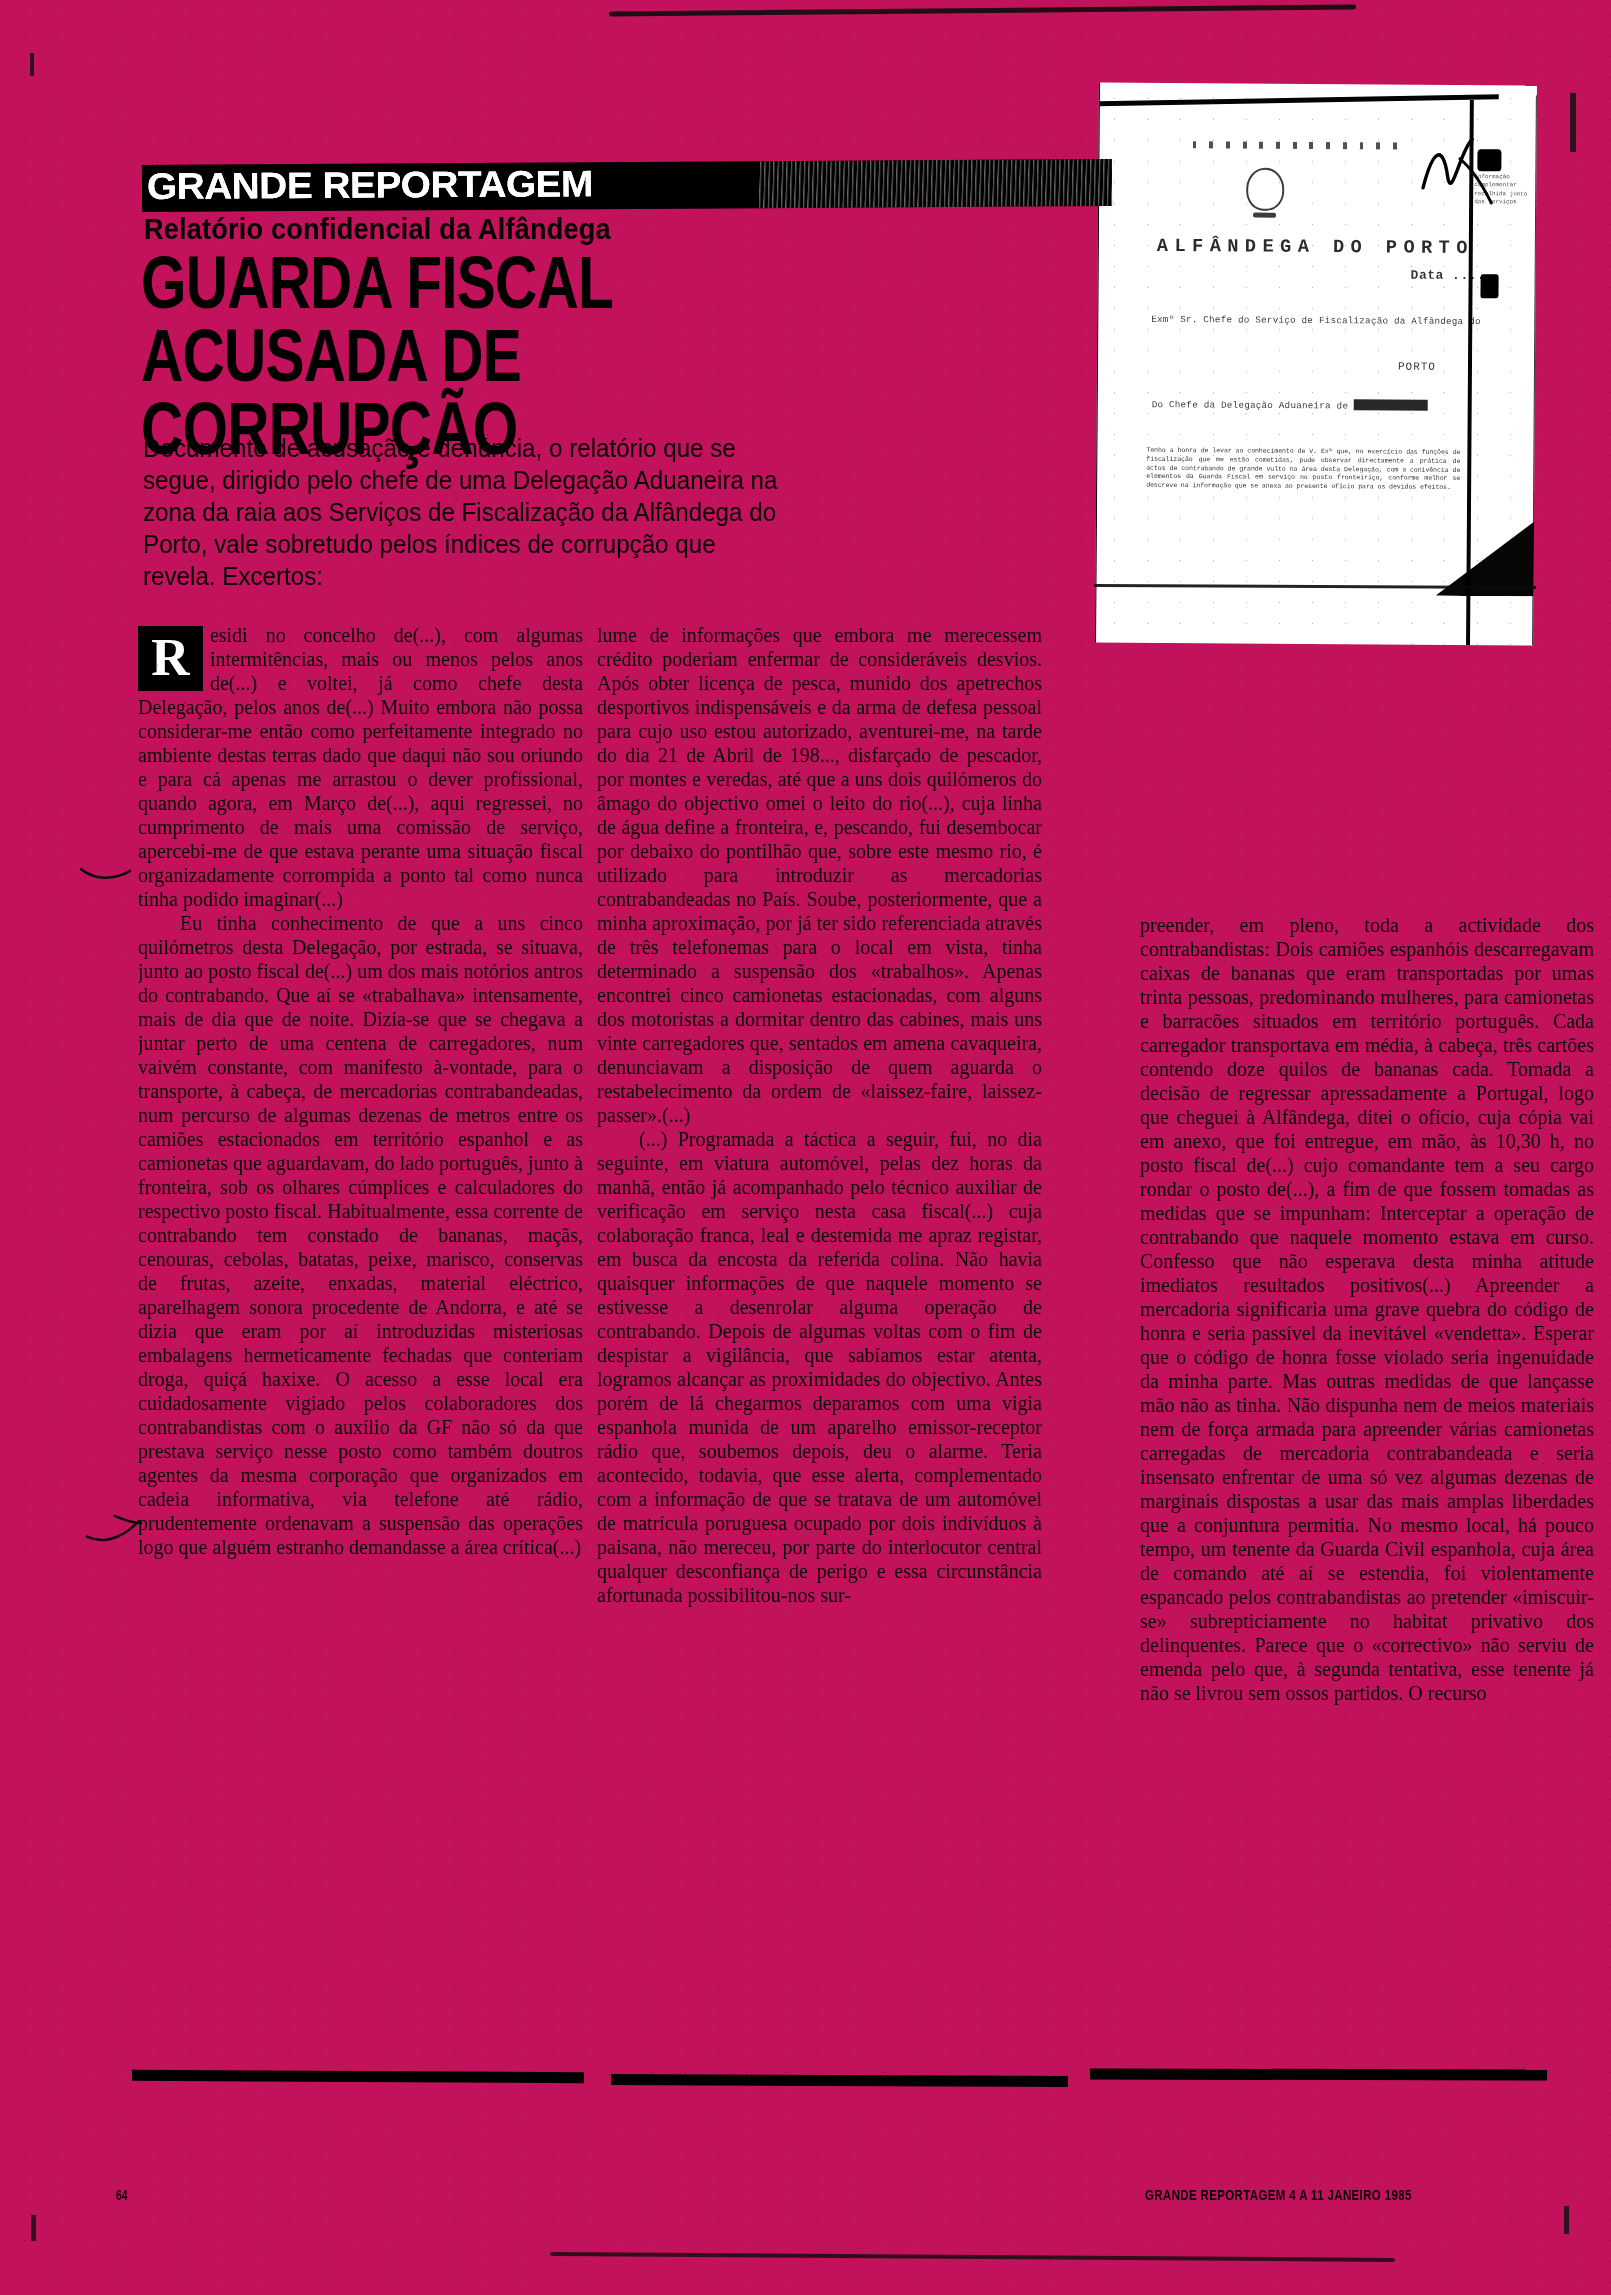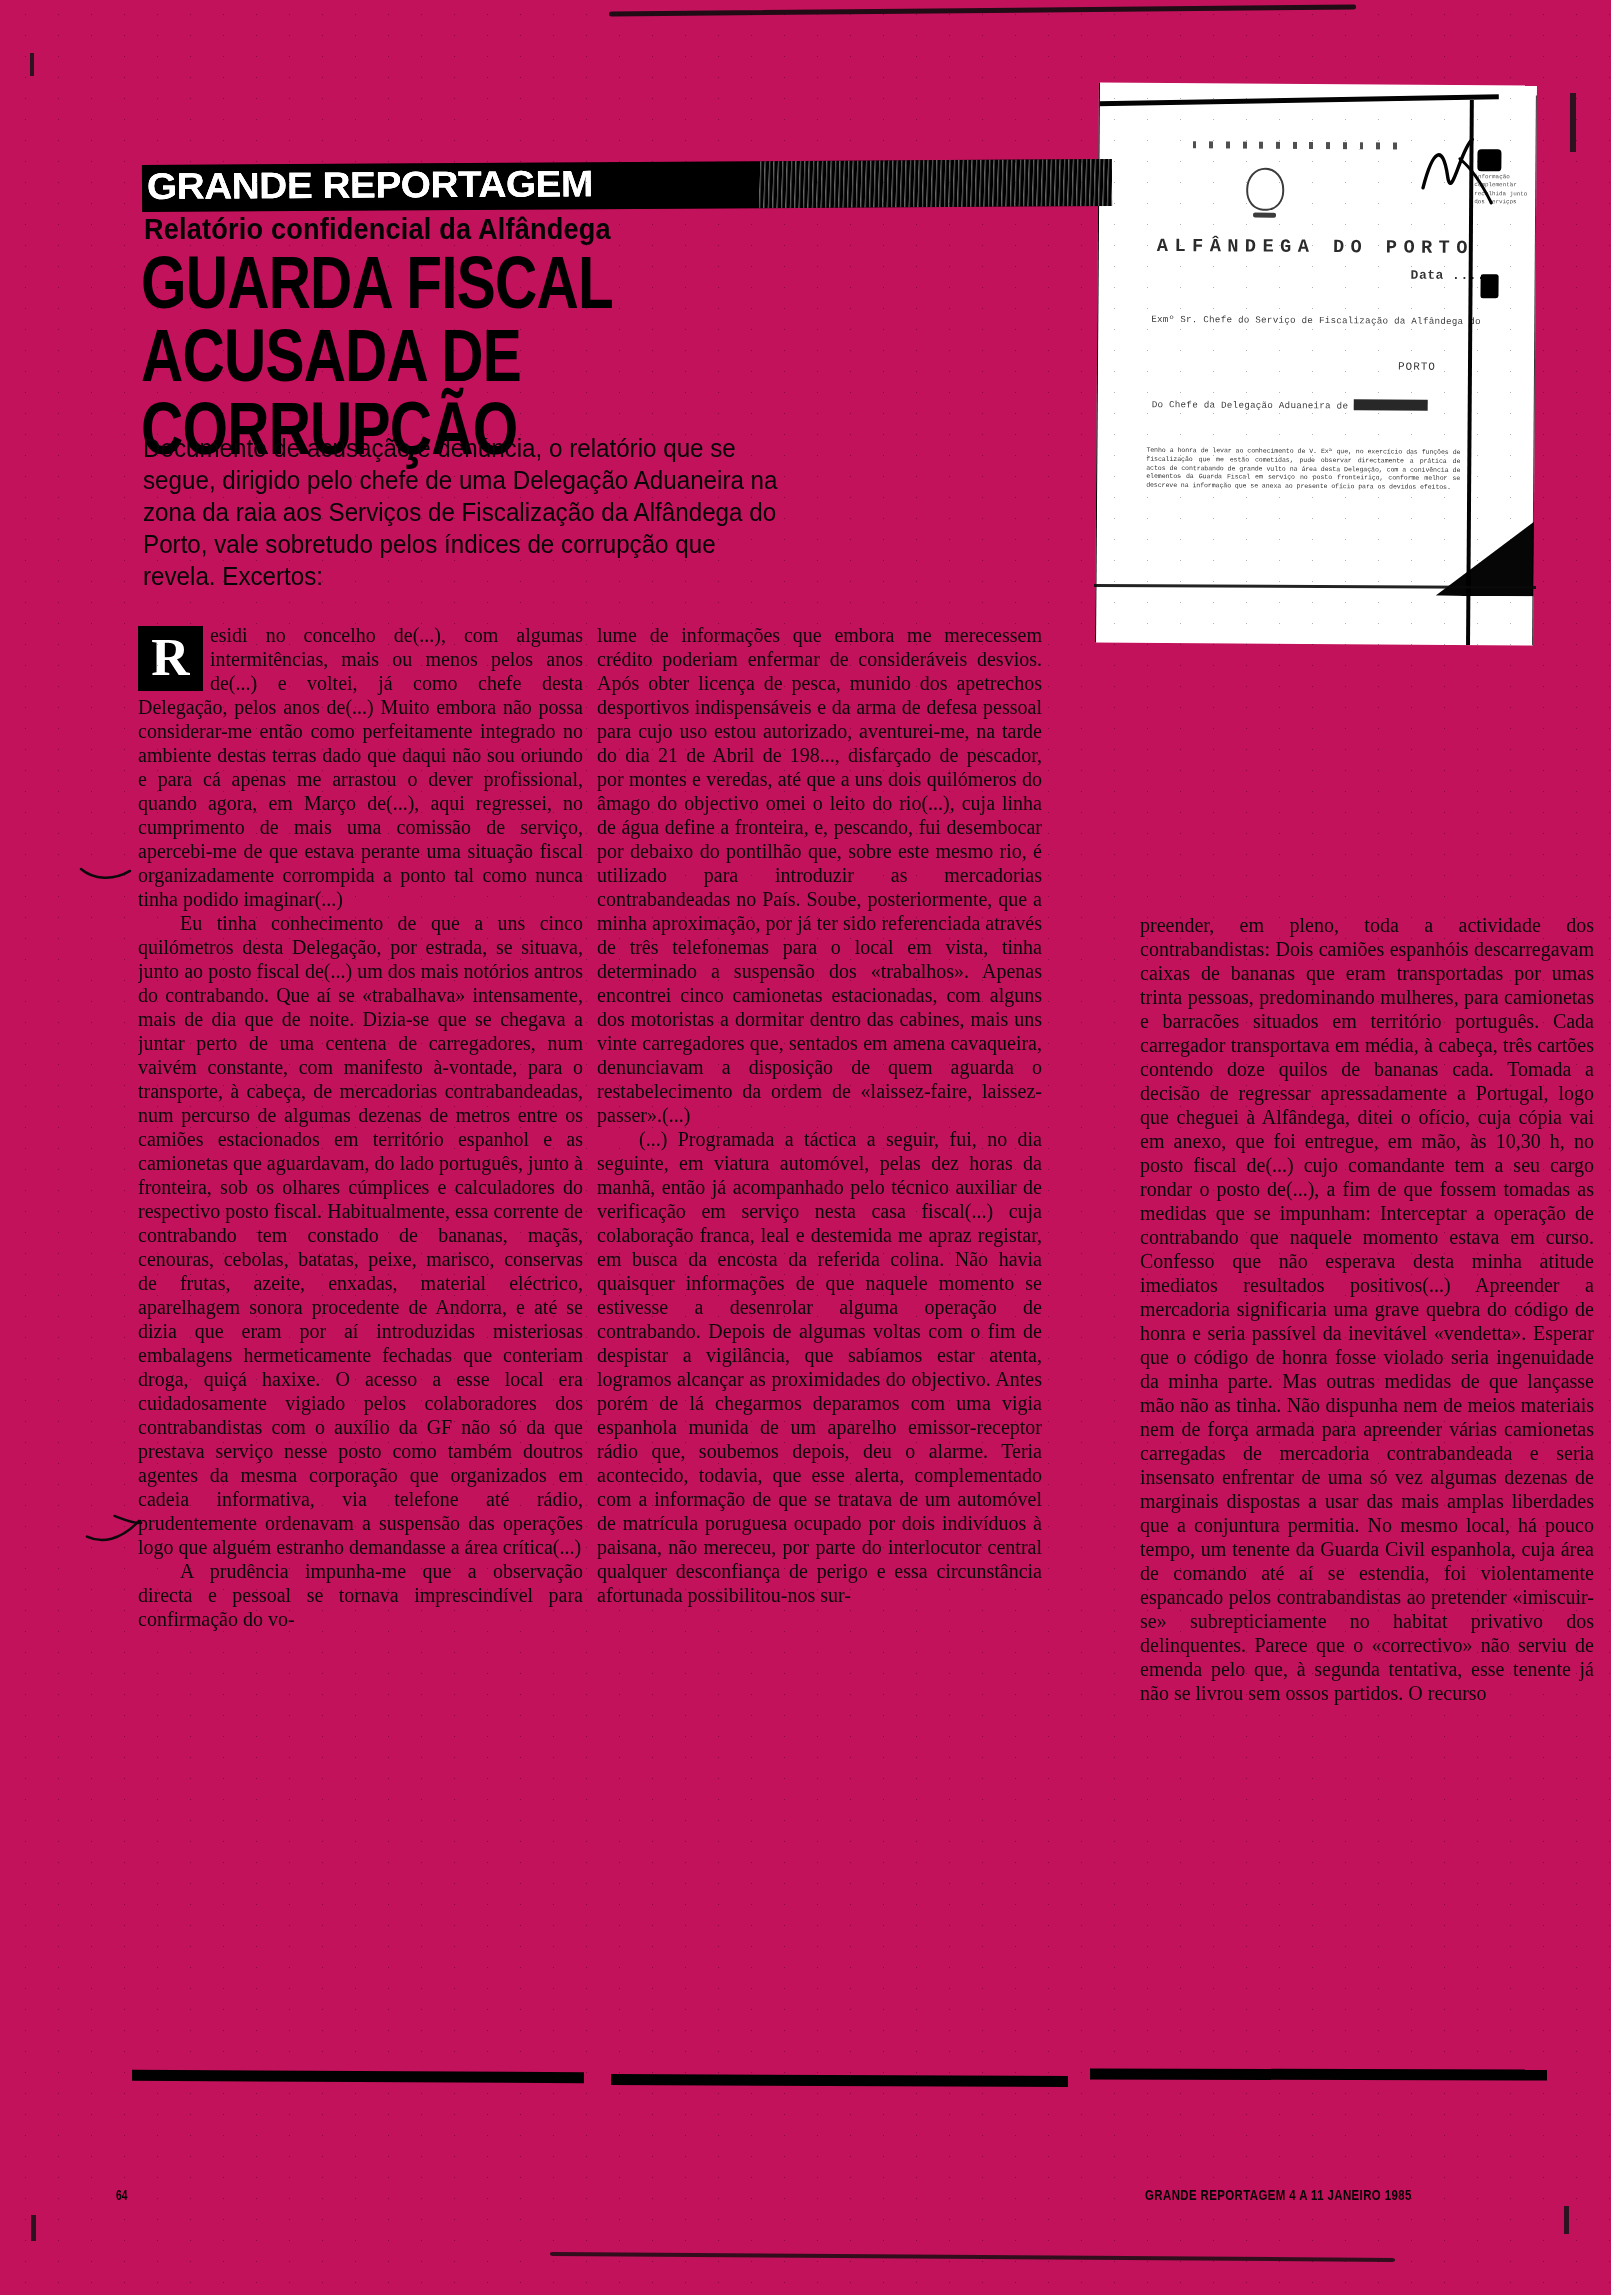--- a/index.html
+++ b/index.html
@@ -336,21 +336,20 @@
   </div>
   <div class="fac-underline"></div>
 
   <div class="cols">
 
     <div class="col c1">
       <p class="first">
         <span class="dropcap">R</span><span>esidi no concelho de(...), com algumas intermitências, mais ou menos pelos anos de(...) e voltei, já como chefe desta Delegação, pelos anos de(...) Muito embora não possa considerar-me então como perfeitamente integrado no ambiente destas terras dado que daqui não sou oriundo e para cá apenas me arrastou o dever profissional, quando agora, em Março de(...), aqui regressei, no cumprimento de mais uma comissão de serviço, apercebi-me de que estava perante uma situação fiscal organizadamente corrompida a ponto tal como nunca tinha podido imaginar(...)</span>
       </p>
       <p>Eu tinha conhecimento de que a uns cinco quilómetros desta Delegação, por estrada, se situava, junto ao posto fiscal de(...) um dos mais notórios antros do contrabando. Que aí se «trabalhava» intensamente, mais de dia que de noite. Dizia-se que se chegava a juntar perto de uma centena de carregadores, num vaivém constante, com manifesto à-vontade, para o transporte, à cabeça, de mercadorias contrabandeadas, num percurso de algumas dezenas de metros entre os camiões estacionados em território espanhol e as camionetas que aguardavam, do lado português, junto à fronteira, sob os olhares cúmplices e calculadores do respectivo posto fiscal. Habitualmente, essa corrente de contrabando tem constado de bananas, maçãs, cenouras, cebolas, batatas, peixe, marisco, conservas de frutas, azeite, enxadas, material eléctrico, aparelhagem sonora procedente de Andorra, e até se dizia que eram por aí introduzidas misteriosas embalagens hermeticamente fechadas que conteriam droga, quiçá haxixe. O acesso a esse local era cuidadosamente vigiado pelos colaboradores dos contrabandistas com o auxílio da GF não só da que prestava serviço nesse posto como também doutros agentes da mesma corporação que organizados em cadeia informativa, via telefone até rádio, prudentemente ordenavam a suspensão das operações logo que alguém estranho demandasse a área crítica(...)</p>
-      <p>A prudência impunha-me que a observação directa e pessoal se tornava imprescindível para confirmação do vo-</p>
     </div>
 
     <div class="col c2">
       <p class="first">lume de informações que embora me merecessem crédito poderiam enfermar de consideráveis desvios. Após obter licença de pesca, munido dos apetrechos desportivos indispensáveis e da arma de defesa pessoal para cujo uso estou autorizado, aventurei-me, na tarde do dia 21 de Abril de 198..., disfarçado de pescador, por montes e veredas, até que a uns dois quilómeros do âmago do objectivo omei o leito do rio(...), cuja linha de água define a fronteira, e, pescando, fui desembocar por debaixo do pontilhão que, sobre este mesmo rio, é utilizado para introduzir as mercadorias contrabandeadas no País. Soube, posteriormente, que a minha aproximação, por já ter sido referenciada através de três telefonemas para o local em vista, tinha determinado a suspensão dos «trabalhos». Apenas encontrei cinco camionetas estacionadas, com alguns dos motoristas a dormitar dentro das cabines, mais uns vinte carregadores que, sentados em amena cavaqueira, denunciavam a disposição de quem aguarda o restabelecimento da ordem de «laissez-faire, laissez-passer».(...)</p>
       <p>(...) Programada a táctica a seguir, fui, no dia seguinte, em viatura automóvel, pelas dez horas da manhã, então já acompanhado pelo técnico auxiliar de verificação em serviço nesta casa fiscal(...) cuja colaboração franca, leal e destemida me apraz registar, em busca da encosta da referida colina. Não havia quaisquer informações de que naquele momento se estivesse a desenrolar alguma operação de contrabando. Depois de algumas voltas com o fim de despistar a vigilância, que sabíamos estar atenta, logramos alcançar as proximidades do objectivo. Antes porém de lá chegarmos deparamos com uma vigia espanhola munida de um aparelho emissor-receptor rádio que, soubemos depois, deu o alarme. Teria acontecido, todavia, que esse alerta, complementado com a informação de que se tratava de um automóvel de matrícula poruguesa ocupado por dois indivíduos à paisana, não mereceu, por parte do interlocutor central qualquer desconfiança de perigo e essa circunstância afortunada possibilitou-nos sur-</p>
     </div>
 
     <div class="col c3">
       <p class="first">preender, em pleno, toda a actividade dos contrabandistas: Dois camiões espanhóis descarregavam caixas de bananas que eram transportadas por umas trinta pessoas, predominando mulheres, para camionetas e barracões situados em território português. Cada carregador transportava em média, à cabeça, três cartões contendo doze quilos de bananas cada. Tomada a decisão de regressar apressadamente a Portugal, logo que cheguei à Alfândega, ditei o ofício, cuja cópia vai em anexo, que foi entregue, em mão, às 10,30 h, no posto fiscal de(...) cujo comandante tem a seu cargo rondar o posto de(...), a fim de que fossem tomadas as medidas que se impunham: Interceptar a operação de contrabando que naquele momento estava em curso. Confesso que não esperava desta minha atitude imediatos resultados positivos(...) Apreender a mercadoria significaria uma grave quebra do código de honra e seria passível da inevitável «vendetta». Esperar que o código de honra fosse violado seria ingenuidade da minha parte. Mas outras medidas de que lançasse mão não as tinha. Não dispunha nem de meios materiais nem de força armada para apreender várias camionetas carregadas de mercadoria contrabandeada e seria insensato enfrentar de uma só vez algumas dezenas de marginais dispostas a usar das mais amplas liberdades que a conjuntura permitia. No mesmo local, há pouco tempo, um tenente da Guarda Civil espanhola, cuja área de comando até aí se estendia, foi violentamente espancado pelos contrabandistas ao pretender «imiscuir-se» subrepticiamente no habitat privativo dos delinquentes. Parece que o «correctivo» não serviu de emenda pelo que, à segunda tentativa, esse tenente já não se livrou sem ossos partidos. O recurso</p>
     </div>

